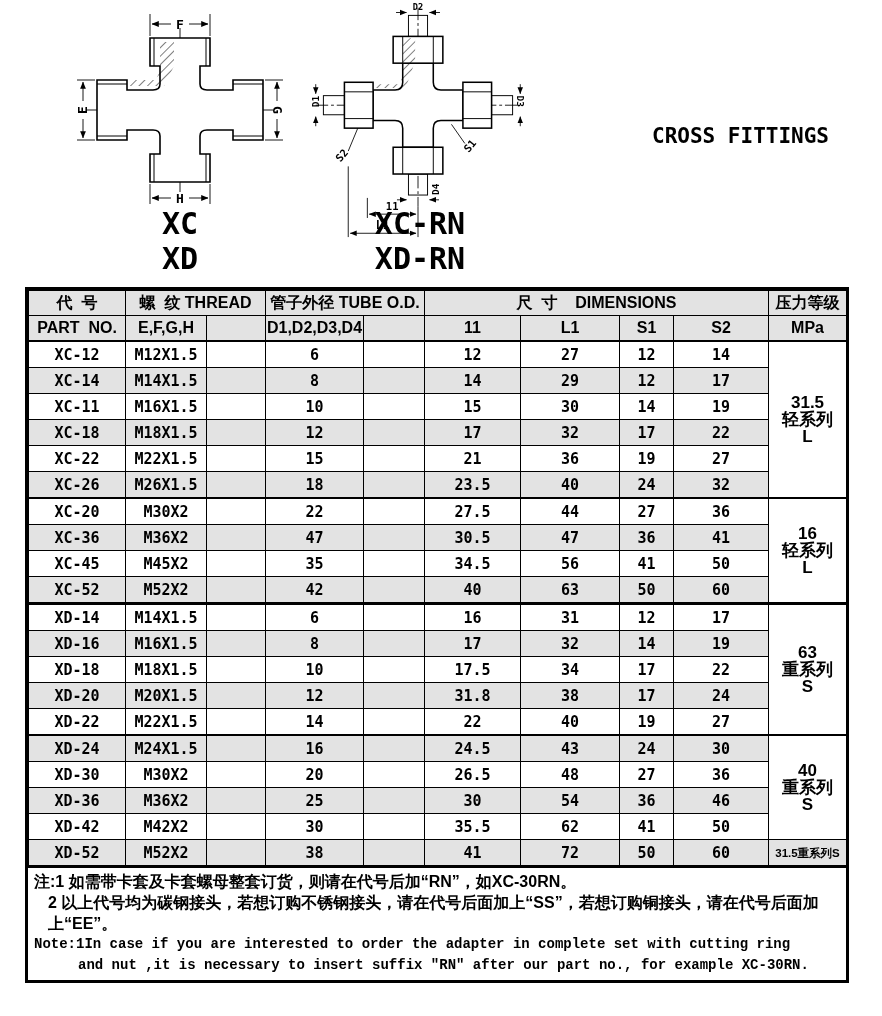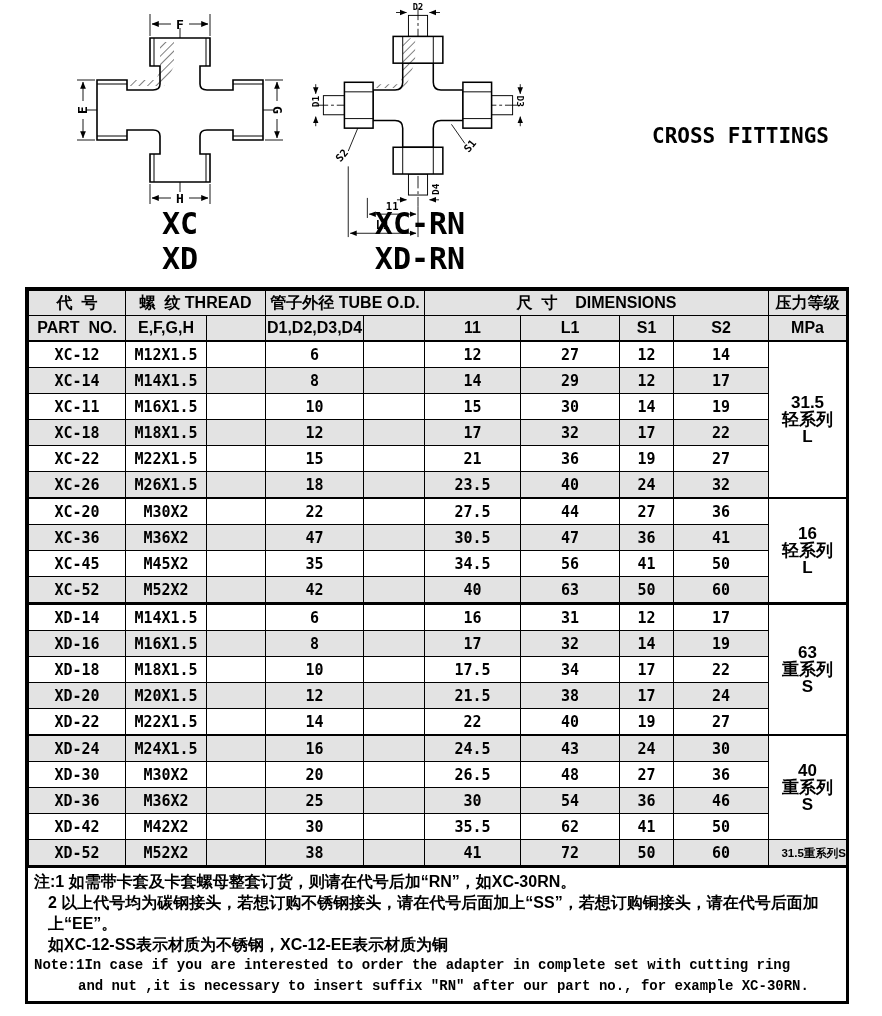--- a/index.html
+++ b/index.html
@@ -36,21 +36,21 @@
           font-weight:bold;font-size:15px;}
   .tbl thead td{height:24px;background:#e3e3e3;font-size:16px;
           font-family:"Liberation Sans",sans-serif;font-weight:bold;}
   .tbl thead tr:last-child td{border-bottom-width:2px;}
   tr.gray td{background:#e3e3e3;}
   tr.sep2 td{border-top-width:2px;}
   tr.sep3 td{border-top-width:3px;}
   td.pcell{font-weight:bold;}
   td.pwhite{background:#fff !important;}
   td.pcell div{line-height:17px;font-size:17px;font-family:"Liberation Sans",sans-serif;font-weight:bold;}
-  td.psmall div{font-size:11.5px;line-height:24px;text-align:right;}
+  td.psmall div{font-size:11.5px;line-height:24px;}
 
   .notes{padding:3px 4px 4px 4px;background:#fff;}
   .note{white-space:pre-wrap;}
   .note.cn{font-size:16px;font-weight:bold;line-height:21px;}
   .note.mono{font-size:14px;font-weight:bold;line-height:21px;
              font-family:"Liberation Mono","DejaVu Sans Mono",monospace;}
   .ind0{padding-left:2px;}
   .ind1{padding-left:16px;}
   .ind2{padding-left:46px;}
 </style>
@@ -351,21 +351,21 @@
             <td>34</td>
             <td>17</td>
             <td>22</td>
           </tr>
           <tr class="gray">
             <td>XD-20</td>
             <td>M20X1.5</td>
             <td></td>
             <td>12</td>
             <td></td>
-            <td>21.5</td>
+            <td>31.8</td>
             <td>38</td>
             <td>17</td>
             <td>24</td>
           </tr>
           <tr>
             <td>XD-22</td>
             <td>M22X1.5</td>
             <td></td>
             <td>14</td>
             <td></td>
@@ -430,18 +430,17 @@
             <td>50</td>
             <td>60</td>
             <td rowspan="1" class="pcell psmall"><div>31.5重系列S</div></td>
           </tr>
         </tbody>
     </table>
 
     <div class="notes">
         <div class="note cn ind0">注:1 如需带卡套及卡套螺母整套订货，则请在代号后加“RN”，如XC-30RN。</div>
         <div class="note cn ind1">2 以上代号均为碳钢接头，若想订购不锈钢接头，请在代号后面加上“SS”，若想订购铜接头，请在代号后面加上“EE”。</div>
-        <div class="note cn ind1">如XC-12-SS表示材质为不锈钢，XC-12-EE表示材质为铜</div>
         <div class="note mono ind0">Note:1In case if you are interested to order the adapter in complete set with cutting ring</div>
         <div class="note mono ind2">and nut ,it is necessary to insert suffix ″RN″ after our part no., for example XC-30RN.</div>
       </div>
   </div>
 </div>
 
 </body></html>

